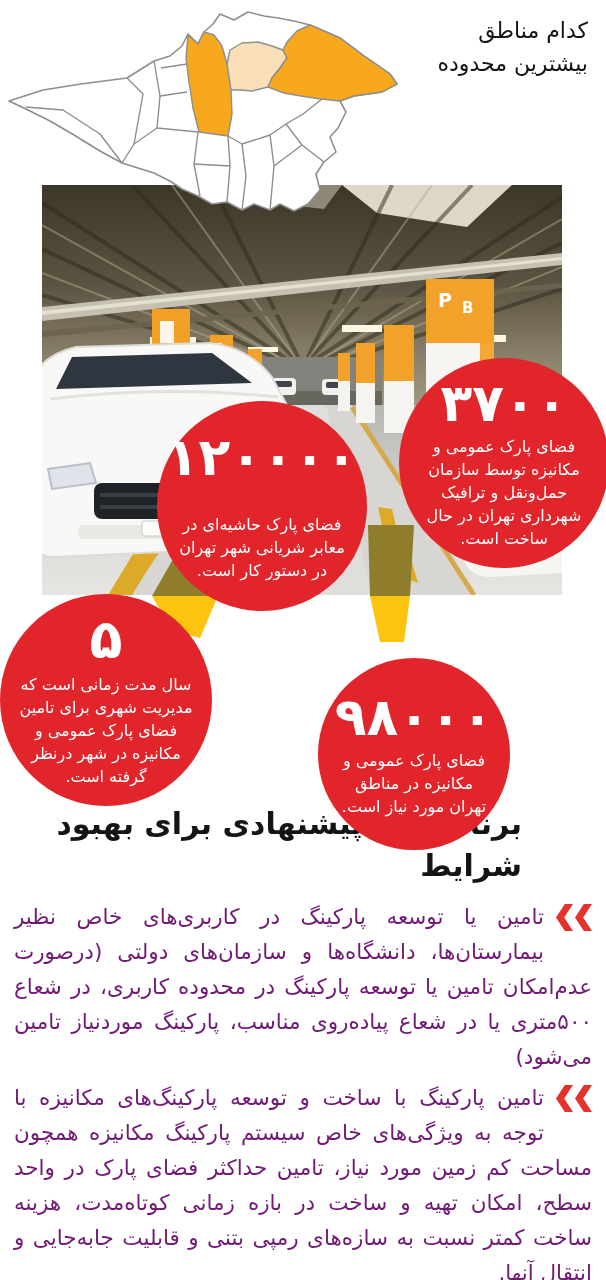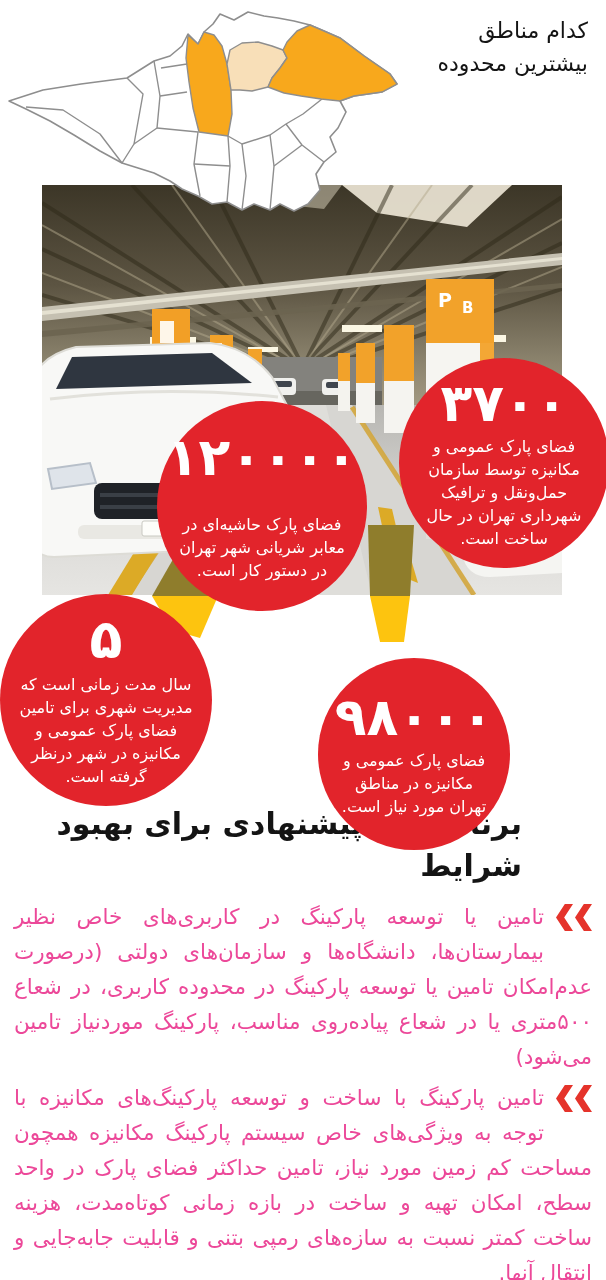--- a/index.html
+++ b/index.html
@@ -40,21 +40,21 @@
   .c5 .num{font-size:54px;}
   .c98000 .txt{padding:0 20px;}
   
   .programs{position:absolute;left:14px;right:14px;top:795px;z-index:4;direction:rtl;}
   .prog-heading{
     font-size:30px;font-weight:bold;text-align:right;
     margin:8px 70px 12px 0;line-height:1.4;
   }
   .prog-item{
     font-size:21.5px;line-height:35px;text-align:justify;
-    margin-bottom:6px;color:#ec4899;
+    margin-bottom:6px;color:#701a75;
   }
   .chev{float:right;margin:5px 0 0 10px;white-space:nowrap;}
   .chev i{
     display:inline-block;width:17px;height:27px;background:#e5332b;
     clip-path:polygon(100% 0,52% 0,0 50%,52% 100%,100% 100%,48% 50%);
     margin-left:2px;
   }
 </style>
 </head>
 <body>

